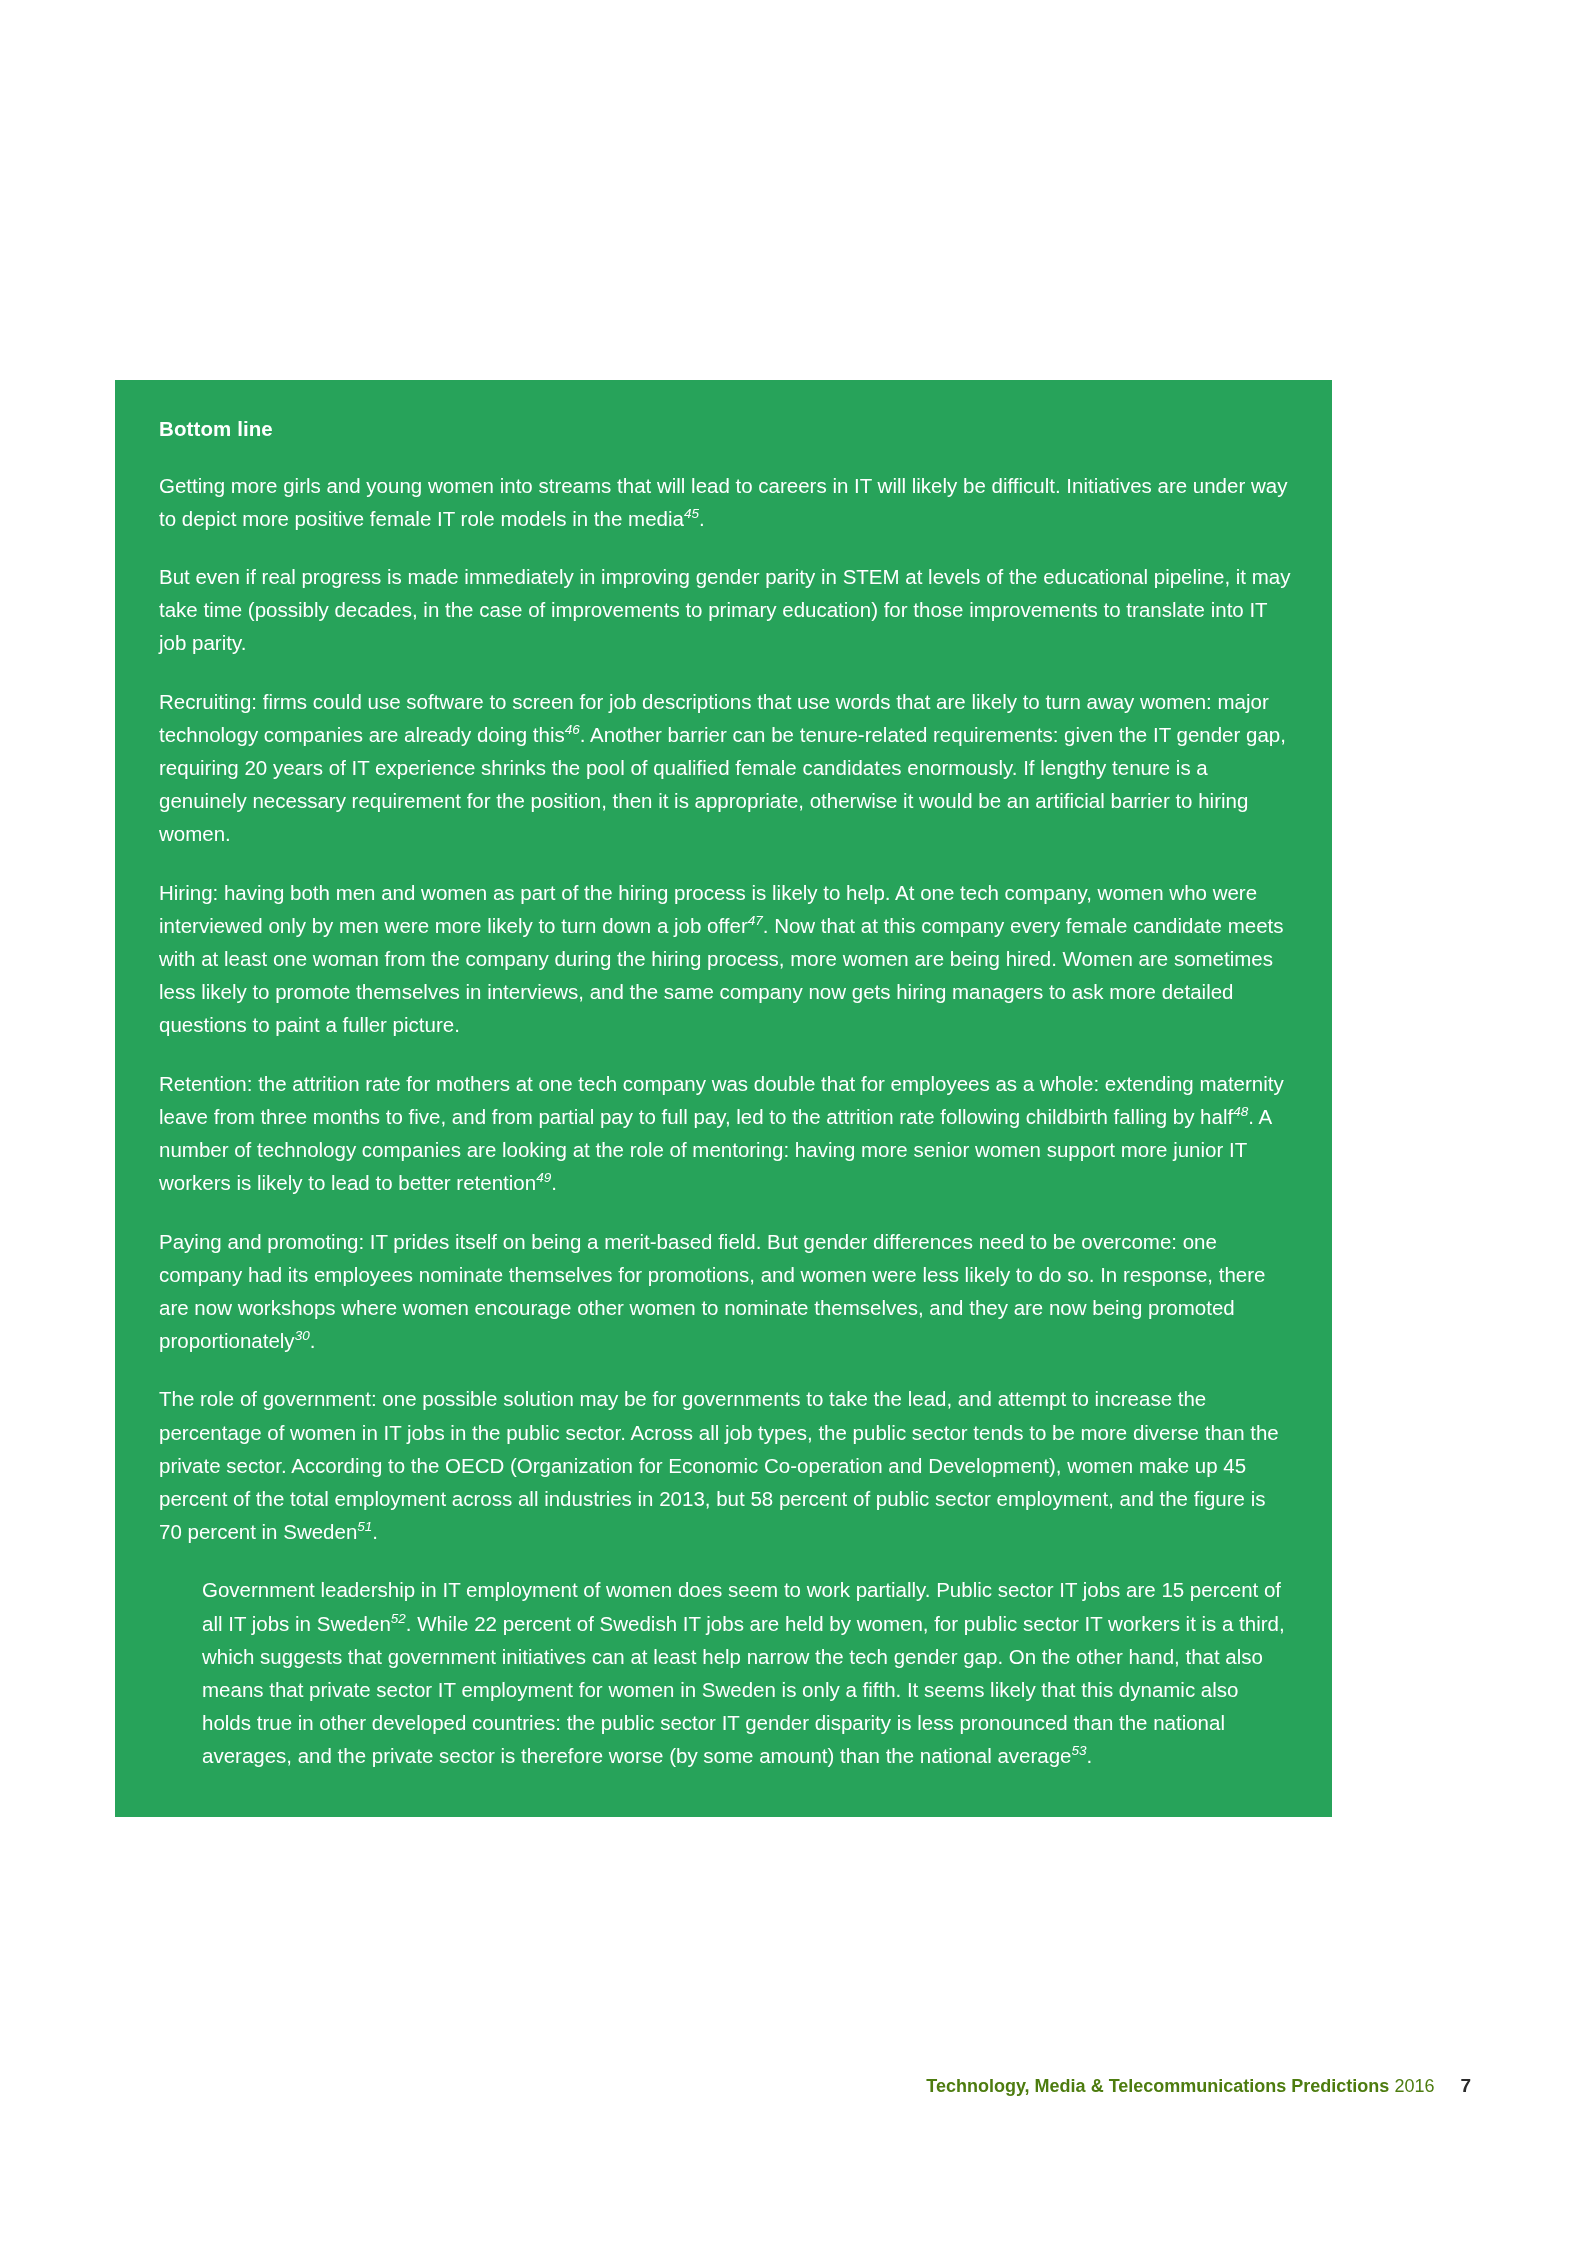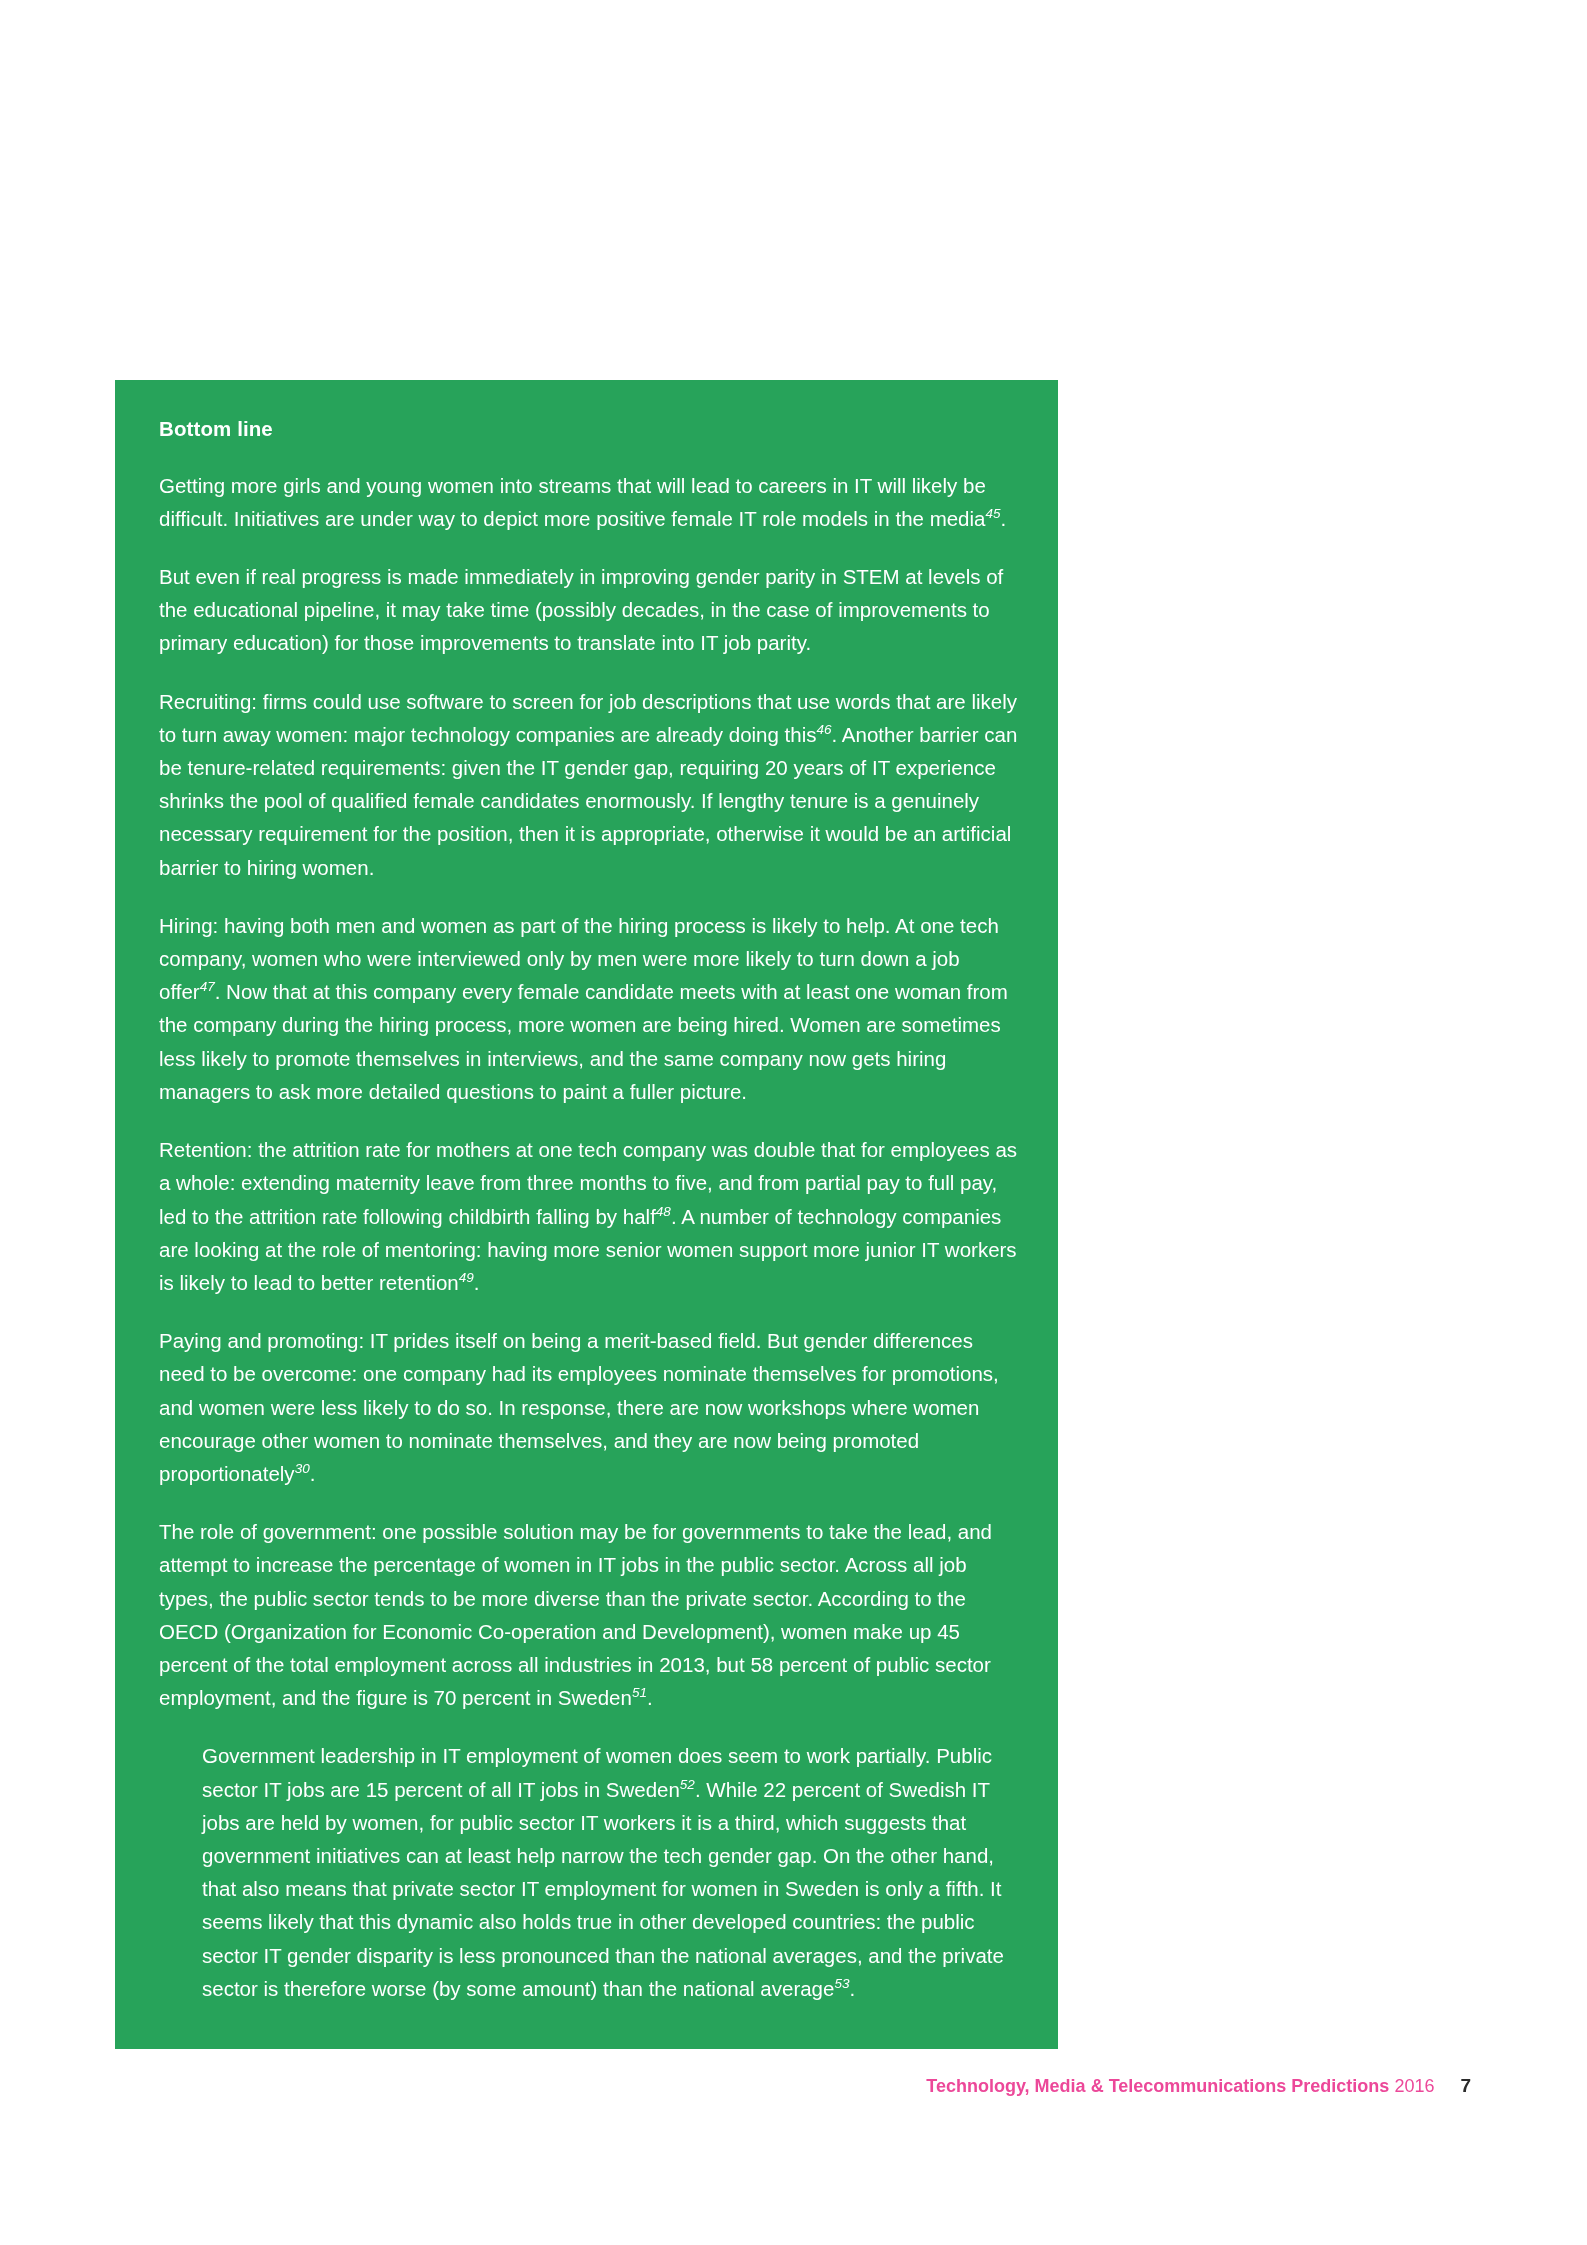--- a/index.html
+++ b/index.html
@@ -16,21 +16,21 @@
   }
   .page {
     position: absolute;
     inset: 0;
     background: #ffffff;
   }
   .green-panel {
     position: absolute;
     left: 115px;
     top: 380px;
-    width: 943px;
+    width: 1217px;
     background: #27a35a;
     color: #ffffff;
     padding: 36px 39px 44px 44px;
     box-sizing: border-box;
   }
   .panel-heading {
     font-size: 20.5px;
     font-weight: bold;
     line-height: 1.3;
     margin: 0 0 26px 0;
@@ -57,21 +57,21 @@
     position: absolute;
     right: 116px;
     bottom: 148px;
     display: flex;
     align-items: baseline;
     gap: 26px;
     white-space: nowrap;
   }
   .footer-text {
     font-size: 18px;
-    color: #ec4899;
+    color: #4d7c0f;
     margin-left: 32px;
   }
   .footer-text .bold {
     font-weight: bold;
   }
   .footer-page {
     font-size: 19px;
     font-weight: bold;
     color: #2b2b2b;
   }

